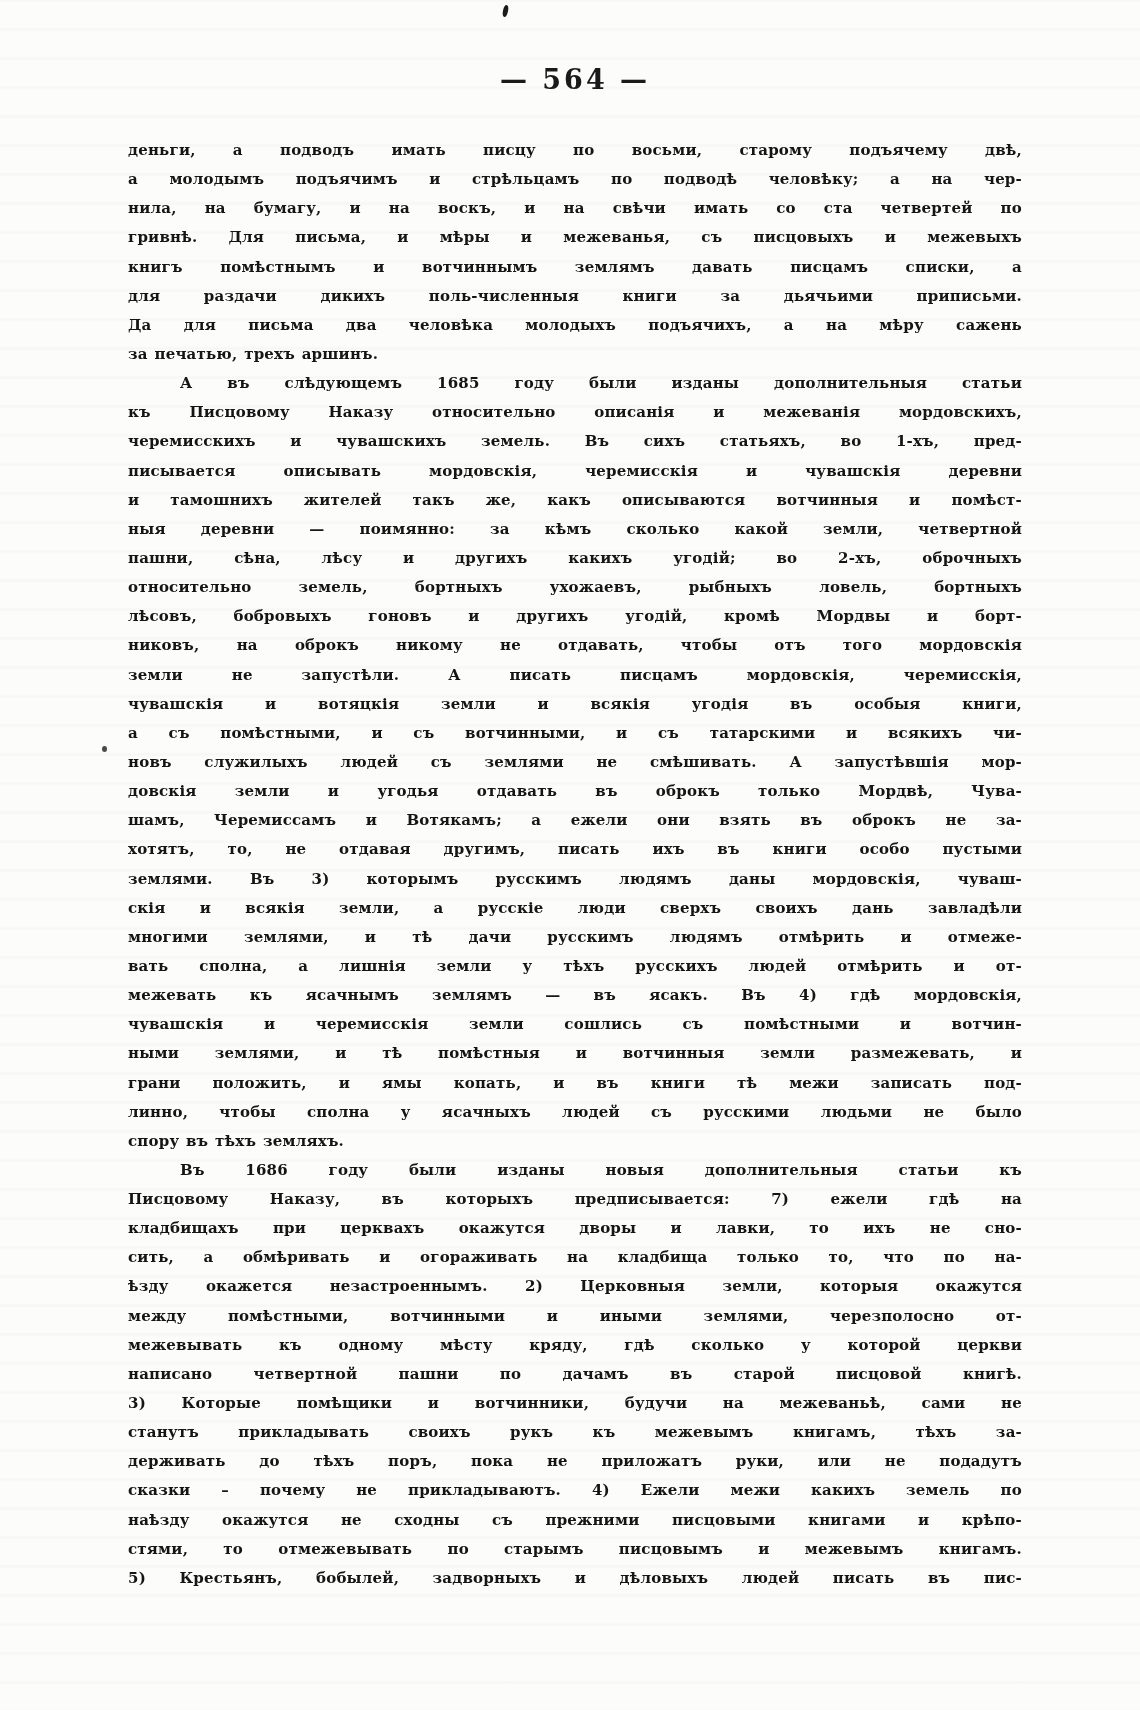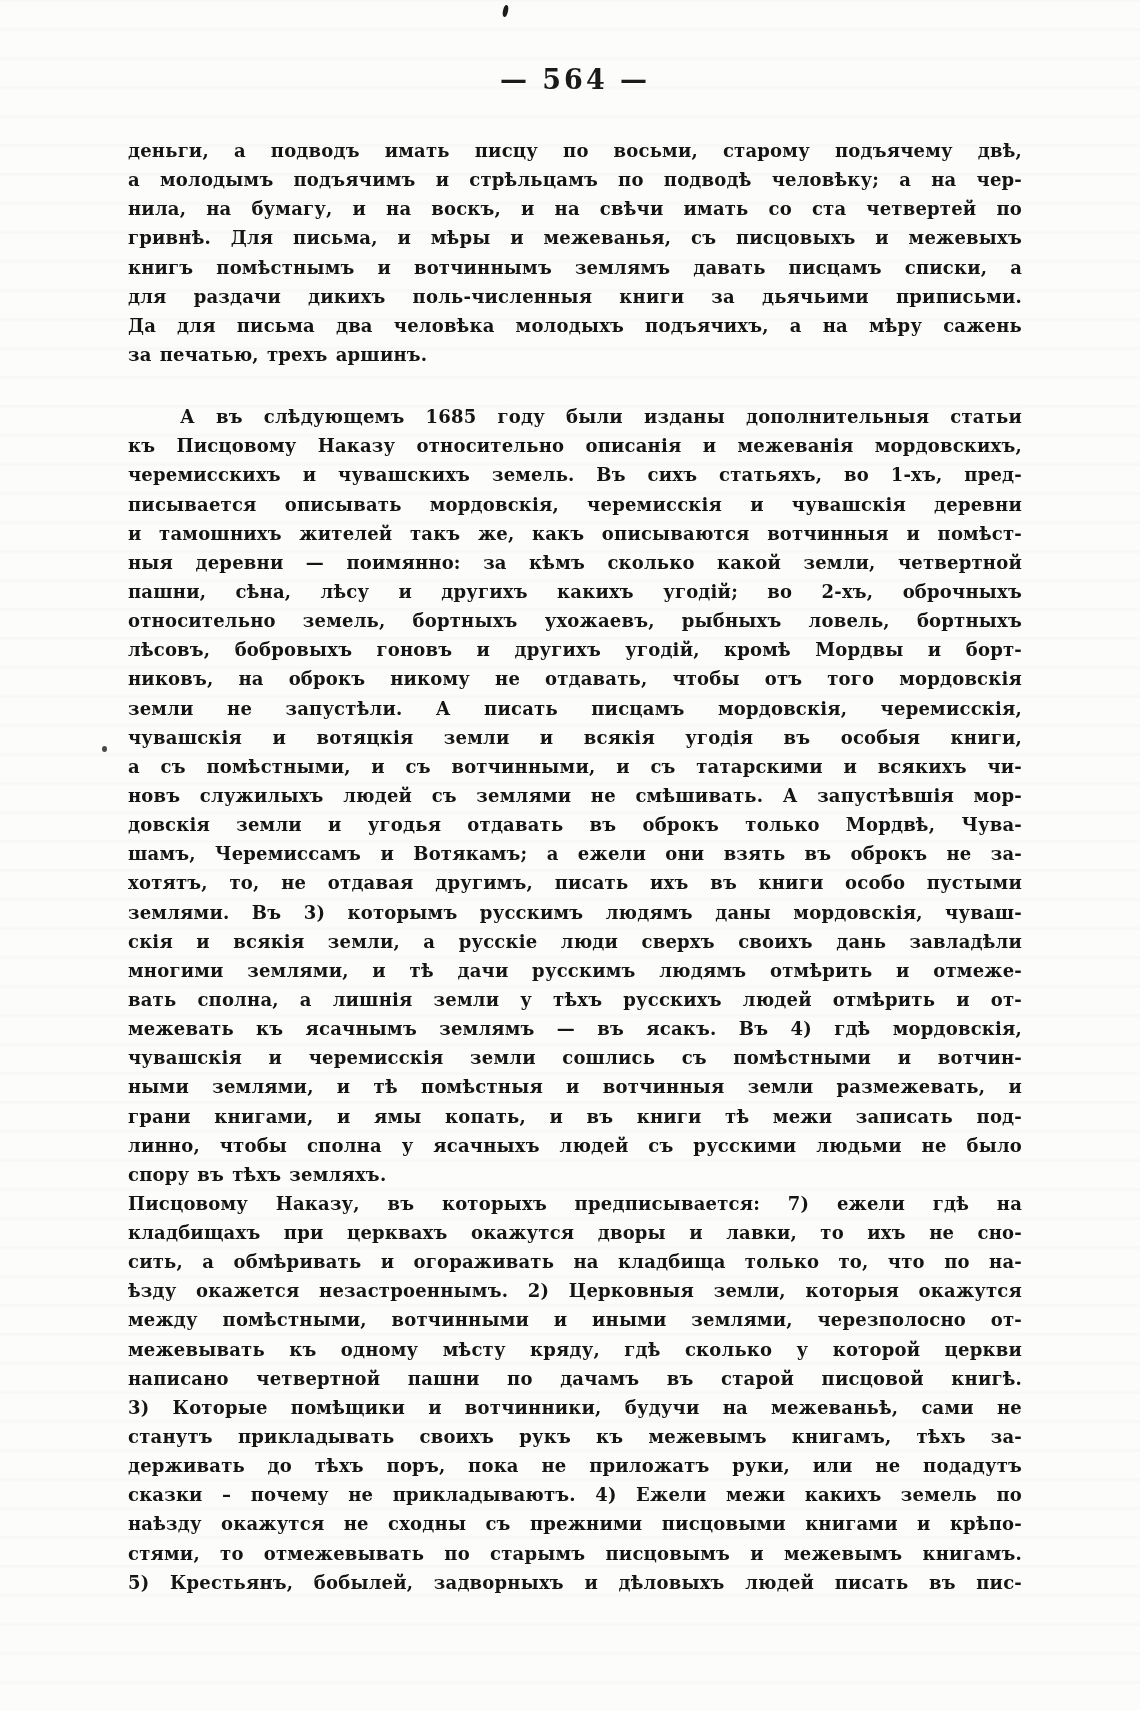--- a/index.html
+++ b/index.html
@@ -45,36 +45,35 @@
     font-weight: 700;
     letter-spacing: 3px;
     color: #1a1a1a;
     white-space: nowrap;
   }
   .text-block {
     position: absolute;
     top: 136px;
     left: 128px;
     width: 894px;
-    font-size: 18px;
+    font-size: 15px;
     font-weight: 700;
     color: #151515;
   }
   .line {
     height: 29.15px;
     line-height: 29.15px;
     text-align: justify;
     text-align-last: justify;
     -moz-text-align-last: justify;
     word-spacing: 0.09em;
     letter-spacing: 0.2px;
   }
   .line.indent {
     text-indent: 52px;
-    margin-top: 33px;
   }
   .line.para-end {
     text-align-last: left;
     -moz-text-align-last: left;
   }
   .speck-top {
     position: absolute;
     left: 503px;
     top: 5px;
     width: 5px;
@@ -125,23 +124,24 @@
       <div class="line">довскія земли и угодья отдавать въ оброкъ только Мордвѣ, Чува-</div>
       <div class="line">шамъ, Черемиссамъ и Вотякамъ; а ежели они взять въ оброкъ не за-</div>
       <div class="line">хотятъ, то, не отдавая другимъ, писать ихъ въ книги особо пустыми</div>
       <div class="line">землями. Въ 3) которымъ русскимъ людямъ даны мордовскія, чуваш-</div>
       <div class="line">скія и всякія земли, а русскіе люди сверхъ своихъ дань завладѣли</div>
       <div class="line">многими землями, и тѣ дачи русскимъ людямъ отмѣрить и отмеже-</div>
       <div class="line">вать сполна, а лишнія земли у тѣхъ русскихъ людей отмѣрить и от-</div>
       <div class="line">межевать къ ясачнымъ землямъ — въ ясакъ. Въ 4) гдѣ мордовскія,</div>
       <div class="line">чувашскія и черемисскія земли сошлись съ помѣстными и вотчин-</div>
       <div class="line">ными землями, и тѣ помѣстныя и вотчинныя земли размежевать, и</div>
-      <div class="line">грани книгами, и ямы копать, и въ книги тѣ межи записать под-</div>
+      <div class="line">грани положить, и ямы копать, и въ книги тѣ межи записать под-</div>
       <div class="line">линно, чтобы сполна у ясачныхъ людей съ русскими людьми не было</div>
       <div class="line para-end">спору въ тѣхъ земляхъ.</div>
+      <div class="line indent">Въ 1686 году были изданы новыя дополнительныя статьи къ</div>
       <div class="line">Писцовому Наказу, въ которыхъ предписывается: 7) ежели гдѣ на</div>
       <div class="line">кладбищахъ при церквахъ окажутся дворы и лавки, то ихъ не сно-</div>
       <div class="line">сить, а обмѣривать и огораживать на кладбища только то, что по на-</div>
       <div class="line">ѣзду окажется незастроеннымъ. 2) Церковныя земли, которыя окажутся</div>
       <div class="line">между помѣстными, вотчинными и иными землями, черезполосно от-</div>
       <div class="line">межевывать къ одному мѣсту кряду, гдѣ сколько у которой церкви</div>
       <div class="line">написано четвертной пашни по дачамъ въ старой писцовой книгѣ.</div>
       <div class="line">3) Которые помѣщики и вотчинники, будучи на межеваньѣ, сами не</div>
       <div class="line">станутъ прикладывать своихъ рукъ къ межевымъ книгамъ, тѣхъ за-</div>
       <div class="line">держивать до тѣхъ поръ, пока не приложатъ руки, или не подадутъ</div>

